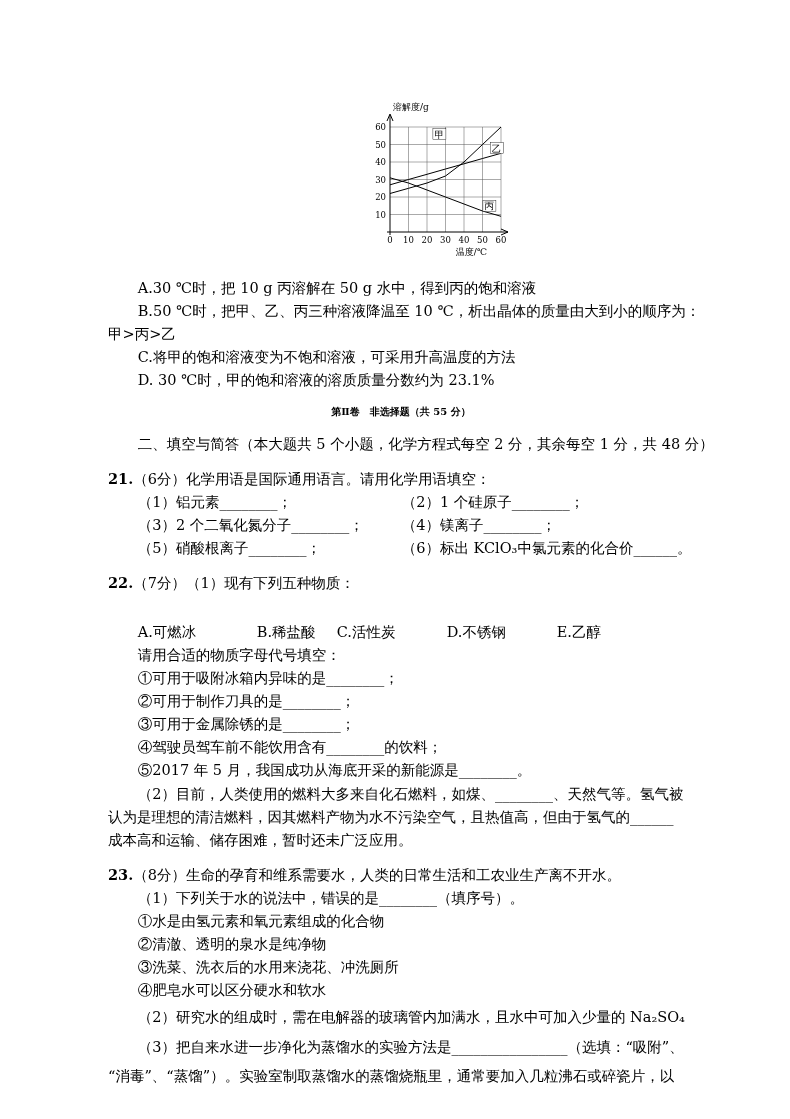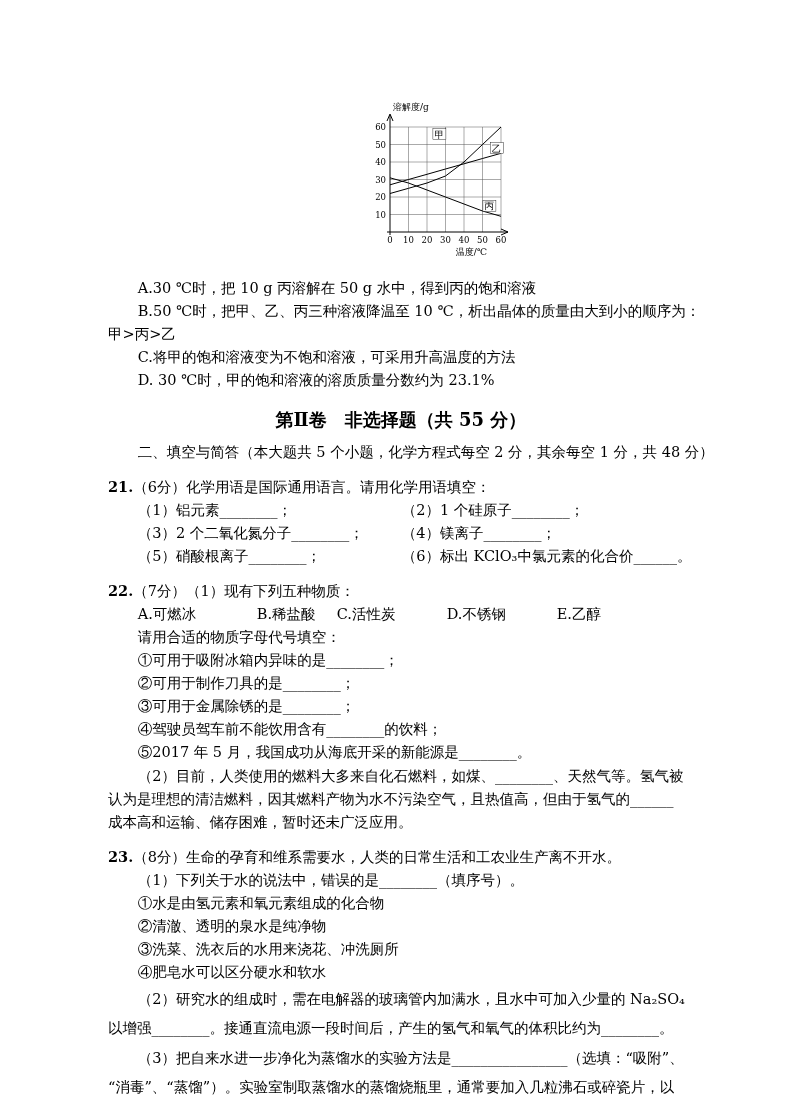--- a/index.html
+++ b/index.html
@@ -4,27 +4,27 @@
 <style>
   html,body{margin:0;padding:0;background:#ffffff;}
   body{
     width:790px;min-height:1119px;color:#000;
     font-family:"DejaVu Serif","Liberation Serif",serif;
     font-size:14.5px;line-height:23px;
   }
   .page{padding:100px 96px 40px 108px;box-sizing:border-box;}
   .line{white-space:nowrap;}
   .indent{padding-left:2.05em;}
-  .heading{text-align:center;font-weight:bold;font-size:18px;margin:16px 0 10px 0;}
+  .heading{text-align:center;font-weight:bold;font-size:10px;margin:8px 0 10px 0;}
   .qblock{margin-top:11px;}
   .qnum{font-weight:bold;}
   .cols .col-l{display:inline-block;width:264px;}
   .cols{padding-left:2.05em;}
   .subst-row span{display:inline-block;}
-  .subst-row .s0{width:98px;}
+  .subst-row .s0{width:98px;margin-top:26px;}
   .subst-row .s1{width:101px;text-align:center;}
   .subst-row .s2{width:110px;}
   .subst-row .s3{width:110px;}
   .chart-wrap{margin:0 0 8px 240px;}
   .mt{margin-top:1px;}
   .wide{line-height:29px;}
   svg text{font-family:"DejaVu Serif","Liberation Serif",serif;}
 </style>
 </head>
 <body>
@@ -121,18 +121,17 @@
   <div class="qblock">
     <div class="line">
       <span class="qnum">23.</span><span>（8分）生命的孕育和维系需要水，人类的日常生活和工农业生产离不开水。</span>
     </div>
     <div class="line indent">（1）下列关于水的说法中，错误的是________（填序号）。</div>
     <div class="line indent">①水是由氢元素和氧元素组成的化合物</div>
     <div class="line indent">②清澈、透明的泉水是纯净物</div>
     <div class="line indent">③洗菜、洗衣后的水用来浇花、冲洗厕所</div>
     <div class="line indent">④肥皂水可以区分硬水和软水</div>
     <div class="line indent mt wide">（2）研究水的组成时，需在电解器的玻璃管内加满水，且水中可加入少量的 Na₂SO₄</div>
-    <div class="line wide">以增强________。接通直流电源一段时间后，产生的氢气和氧气的体积比约为________。</div>
     <div class="line indent mt wide">（3）把自来水进一步净化为蒸馏水的实验方法是________________（选填：“吸附”、</div>
     <div class="line wide">“消毒”、“蒸馏”）。实验室制取蒸馏水的蒸馏烧瓶里，通常要加入几粒沸石或碎瓷片，以</div>
   </div>
 
 </div>
 
 </body></html>

